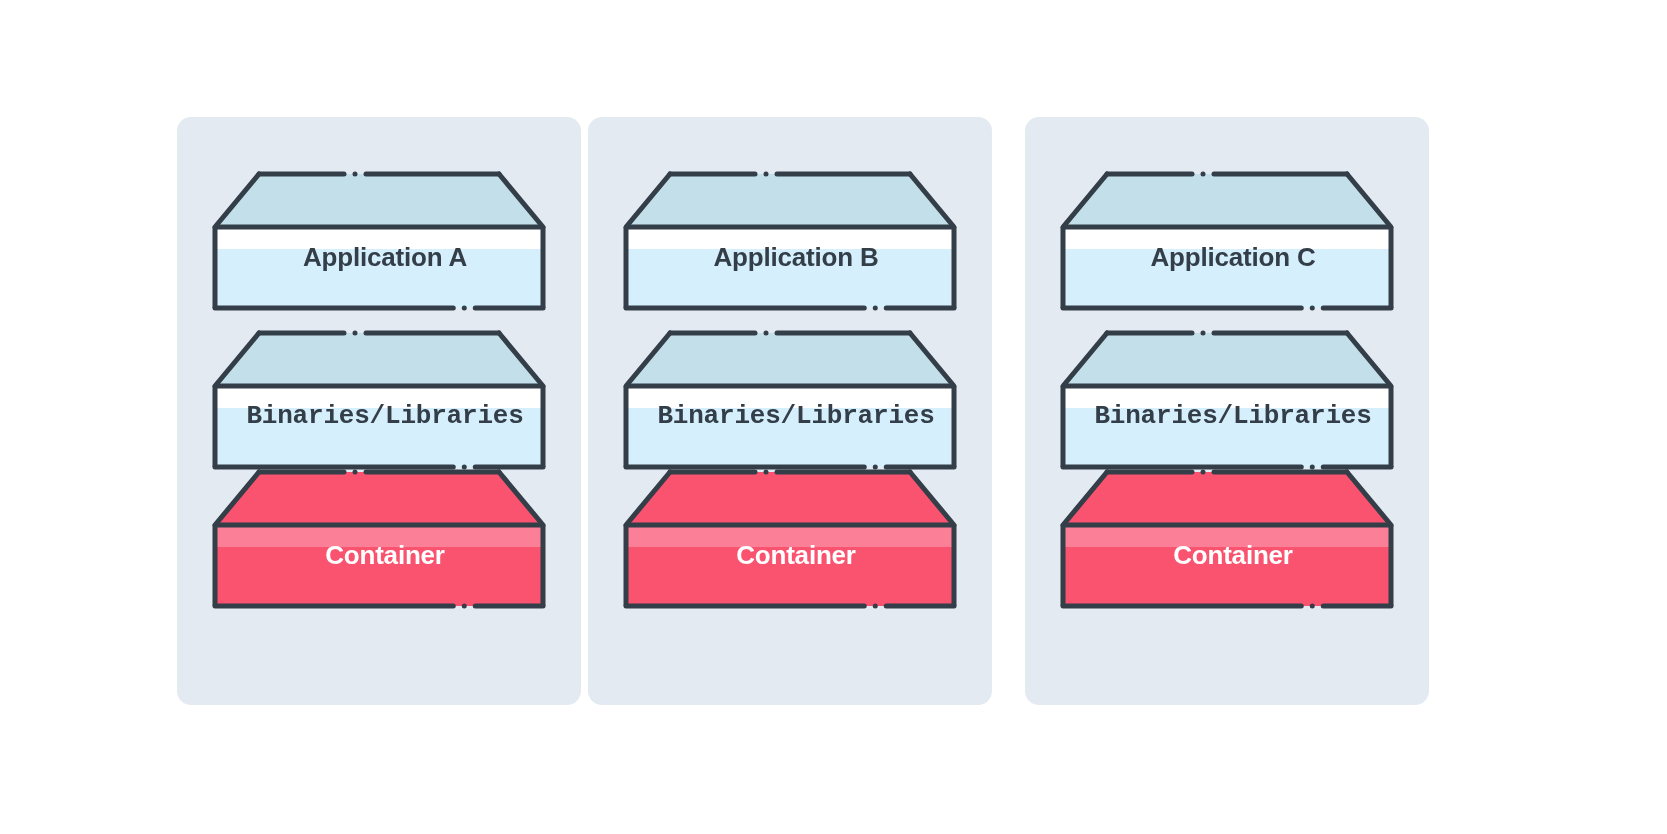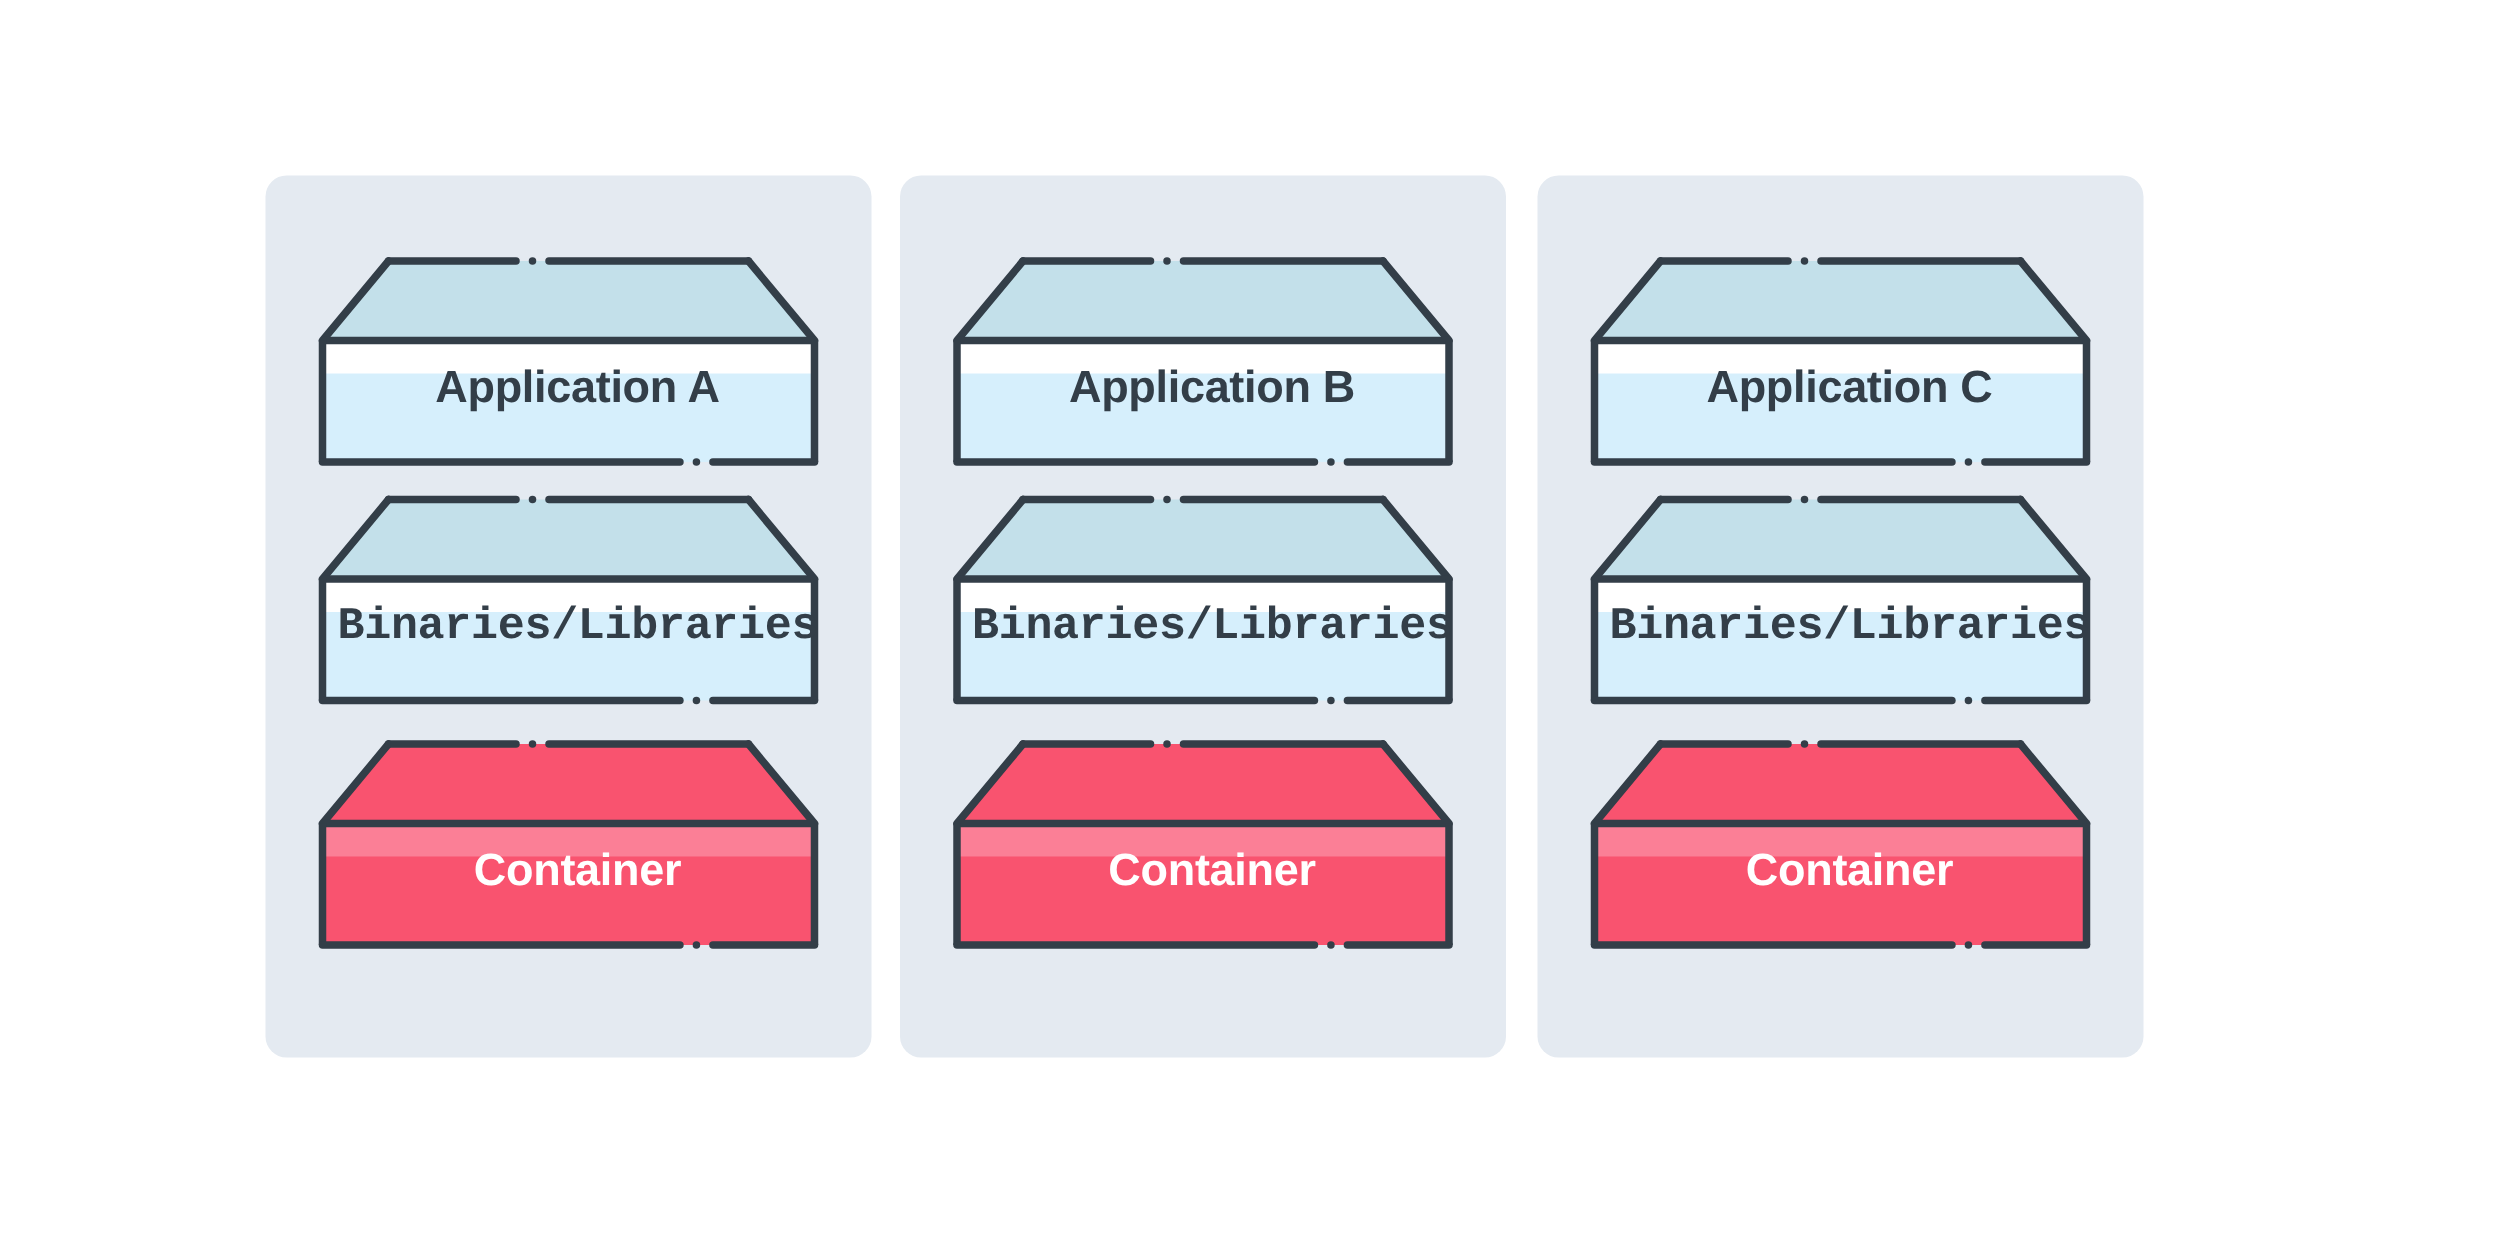--- a/index.html
+++ b/index.html
@@ -21,47 +21,47 @@
   .panel {
     position: absolute;
     top: 117px;
     width: 404px;
     height: 588px;
     background: #e4eaf1;
     border-radius: 14px;
     box-sizing: border-box;
   }
   #panel-0 { left: 177px; }
-  #panel-1 { left: 588px; margin-left: 12px; }
+  #panel-1 { left: 588px; }
   #panel-2 { left: 999px; margin-left: 26px; }
 
   .block {
     position: absolute;
     left: 36px;
     width: 332px;
     height: 140px;
   }
   .block-0 { top: 54px; }
   .block-1 { top: 213px; font-family: Liberation Mono, monospace; }
-  .block-2 { top: 376px; }
+  .block-2 { top: 352px; }
 
   .block svg {
     display: block;
     width: 332px;
     height: 140px;
     overflow: visible;
   }
 
   .block-label {
     position: absolute;
     left: 0;
     right: 0;
     top: 73px;
     text-align: center;
-    font-size: 30px;
+    font-size: 26px;
     font-weight: bold;
     letter-spacing: -0.2px;
     line-height: 1;
     pointer-events: none;
     padding-left: 12px;
   }
   .label-dark { color: #333e48; }
   .label-light { color: #ffffff; }
 </style>
 </head>

